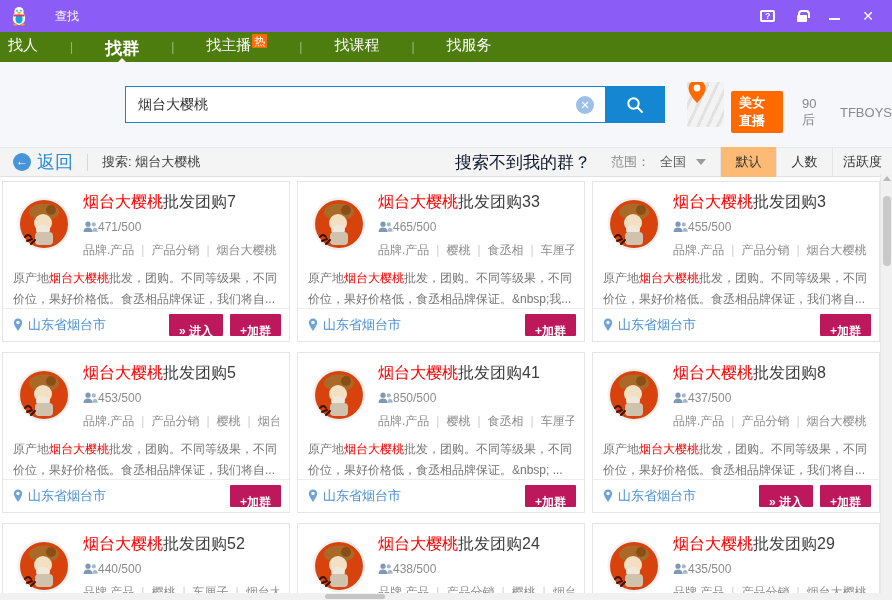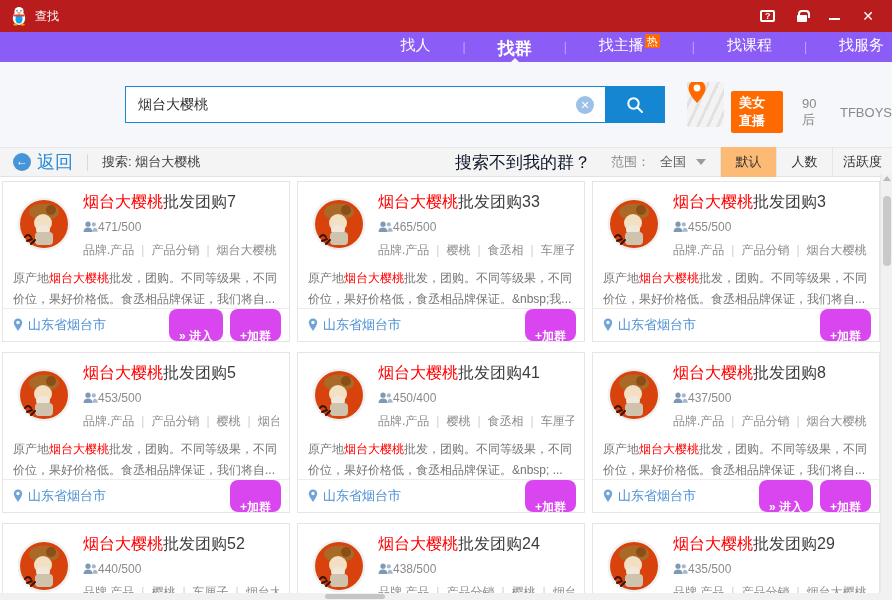--- a/index.html
+++ b/index.html
@@ -1,31 +1,31 @@
 <!DOCTYPE html>
 <html><head>
 <meta charset="utf-8">
 <style>
   * { margin:0; padding:0; box-sizing:border-box; }
   html,body { width:892px; height:600px; overflow:hidden; }
   body { font-family:"Liberation Sans","DejaVu Sans",sans-serif; background:#fff; }
   .window { position:relative; width:892px; height:600px; overflow:hidden; background:#fff; }
 
   
-  .titlebar { height:28px; background:#b91c1c; display:flex; align-items:center; padding:16px 10px; }
+  .titlebar { height:28px; background:#8b5cf6; display:flex; align-items:center; padding:16px 10px;gap:20px; }
   .qq-logo { width:18px; height:20px; margin-right:7px; }
   .win-title { color:#fff; font-size:12px; }
   .tb-icons { margin-left:auto; display:flex; align-items:center; gap:22px; padding-right:8px; }
   .icon-chat { width:15px; height:12px; border:2px solid #fff; border-radius:2px; color:#fff; font-size:9px; font-weight:bold; line-height:8px; text-align:center; }
   .icon-lock { width:10px; height:7px; background:#fff; border-radius:1px; position:relative; margin-top:5px; }
   .icon-lock::before { content:''; position:absolute; top:-5px; left:1px; width:8px; height:6px; border:2px solid #fff; border-bottom:none; border-radius:4px 4px 0 0; }
   .icon-min { width:11px; height:2px; background:#fff; margin-top:6px; }
   .icon-close { color:#fff; font-size:14px; font-weight:bold; line-height:14px; }
 
-  .nav { height:30px; background:#8b5cf6; display:flex; justify-content:flex-end; align-items:center; position:relative;padding-left:20px; }
+  .nav { height:30px; background:#4d7c0f; display:flex; justify-content:flex-start; align-items:center; position:relative; }
   .nav-tab { position:relative; color:#ffffff; font-size:15px; padding:0 8px; height:30px; line-height:26px; cursor:pointer; }
   .nav-tab.active { font-size:17px; font-weight:bold;margin-top:8px; }
   .nav-tab.active::after { content:''; position:absolute; bottom:0; left:50%; margin-left:-8px; width:0; height:0; border-left:8px solid transparent; border-right:8px solid transparent; border-bottom:8px solid #f5f7fa; }
   .nav-sep { color:rgba(255,255,255,.45); margin:0 24px; font-size:12px; }
   .hot-badge { display:inline-block; vertical-align:top; margin-top:2px; margin-left:1px; background:#ff6a00; color:#fff; font-size:11px; font-weight:normal; line-height:14px; padding:0 2px; border-radius:1px; }
 
   
   .search-section { position:relative; height:85px; background:#f5f7fa; }
   .search-box { position:absolute; left:125px; top:24px; width:540px; height:37px; display:flex; background:#fff; border:1px solid #1587d2; }
   .search-input { flex:1; border:none; outline:none; font-size:14px; color:#333; padding:0 34px 0 12px; font-family:inherit; background:transparent; }
@@ -63,21 +63,21 @@
   .avatar { width:54px; height:54px; flex:none; margin:5px 12px 0 2px; cursor:pointer; }
   .card-main { flex:1; min-width:0; }
   .card-title { font-size:16px; color:#3c3c3c; white-space:nowrap; overflow:hidden; cursor:pointer; }
   .hl { color:#ff0000; }
   .member-row { margin-top:7px; display:flex; align-items:center; gap:0; font-size:12px; color:#8b8b8b; }
   .tag-row { margin-top:8px; font-size:12px; color:#8b8b8b; white-space:nowrap; overflow:hidden; }
   .tag-sep { color:#cfcfcf; margin:0 7px; }
   .card-desc { padding:9px 12px 12px 10px; font-size:12px; color:#757575; line-height:21px; height:50px; overflow:hidden; }
   .card-footer { position:absolute; left:0; right:0; bottom:0; height:33px; border-top:1px solid #ececec; display:flex; align-items:center; padding:0 8px 0 10px; }
   .loc { display:flex; align-items:center; gap:5px; color:#4a8fd4; font-size:13px; flex:1; min-width:0; cursor:pointer; }
-  .btn { height:22px; padding:16px 10px; background:#d946ef; color:#fff; font-size:12px; font-weight:bold; border:none; border-radius:8px; margin-left:7px; line-height:22px; cursor:pointer; white-space:nowrap; }
+  .btn { height:22px; padding:6px 10px; background:#be185d; color:#fff; font-size:12px; font-weight:bold; border:none; border-radius:1px; margin-left:7px; line-height:22px; cursor:pointer; white-space:nowrap; }
 
   
   .vscroll { position:absolute; right:0; top:174px; width:12px; height:419px; background:#f1f1f1; border-left:1px solid #e7e7e7; z-index:5; }
   .varrow { position:absolute; top:2px; left:2px; width:0; height:0; border-left:4px solid transparent; border-right:4px solid transparent; border-bottom:5px solid #b9b9b9; }
   .vthumb { position:absolute; top:22px; left:2px; width:8px; height:70px; background:#c9c9c9; border-radius:4px; }
   .hscroll { position:absolute; left:0; bottom:0; width:892px; height:7px; background:#f1f1f1; z-index:6; }
   .hthumb { position:absolute; left:325px; top:1px; width:60px; height:5px; background:#c5c5c5; border-radius:3px; }
 </style>
 </head>
 <body>
@@ -338,21 +338,21 @@
       </svg>
       <div class="card-main">
         <div class="card-title"><span class="hl">烟台大樱桃</span><span>批发团购41</span></div>
         <div class="member-row">
           <svg width="15" height="12" viewBox="0 0 15 12">
             <circle cx="5" cy="3.2" r="2.6" fill="#7e99b5"></circle>
             <path d="M0.5 11 C0.5 7.8 2.5 6.4 5 6.4 C7.5 6.4 9.5 7.8 9.5 11 Z" fill="#7e99b5"></path>
             <circle cx="10.8" cy="3.4" r="2.1" fill="#a5b8cc"></circle>
             <path d="M9.2 10.8 C9.6 7.9 11 6.8 11.5 6.8 C13.5 6.8 14.7 8.2 14.7 10.8 Z" fill="#a5b8cc"></path>
           </svg>
-          <span>450/400</span>
+          <span>850/500</span>
         </div>
         <div class="tag-row"><span class="tag">品牌.产品</span><span class="tag-sep">|</span><span class="tag">樱桃</span><span class="tag-sep">|</span><span class="tag">食丞相</span><span class="tag-sep">|</span><span class="tag">车厘子 ...</span></div>
       </div>
     </div>
     <div class="card-desc"><span>原产地</span><span class="hl">烟台大樱桃</span><span>批发，团购。不同等级果，不同价位，果好价格低，食丞相品牌保证。&amp;nbsp; ...</span></div>
     <div class="card-footer">
       <div class="loc">
         <svg width="10" height="14" viewBox="0 0 10 14">
           <path d="M5 0.5 C2.5 0.5 0.8 2.3 0.8 4.6 C0.8 7.5 5 13 5 13 C5 13 9.2 7.5 9.2 4.6 C9.2 2.3 7.5 0.5 5 0.5 Z" fill="#6fa3d8"></path>
           <circle cx="5" cy="4.5" r="1.7" fill="#fff"></circle>

